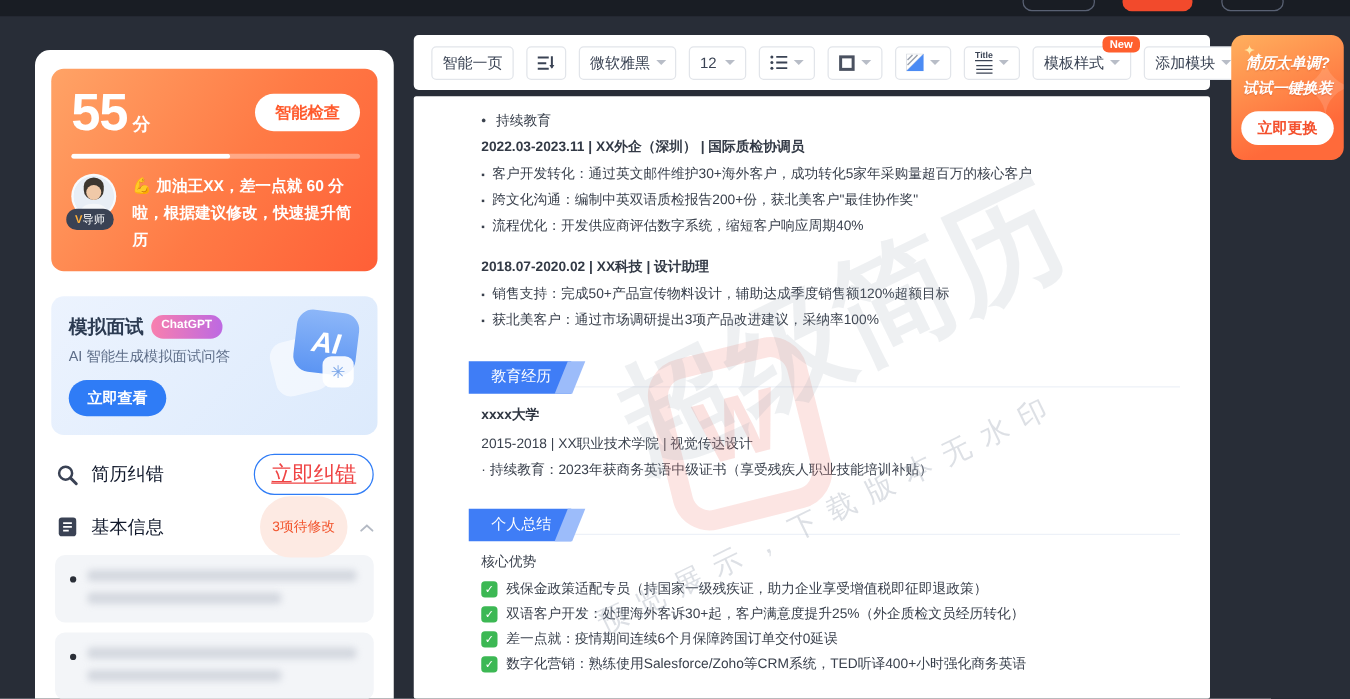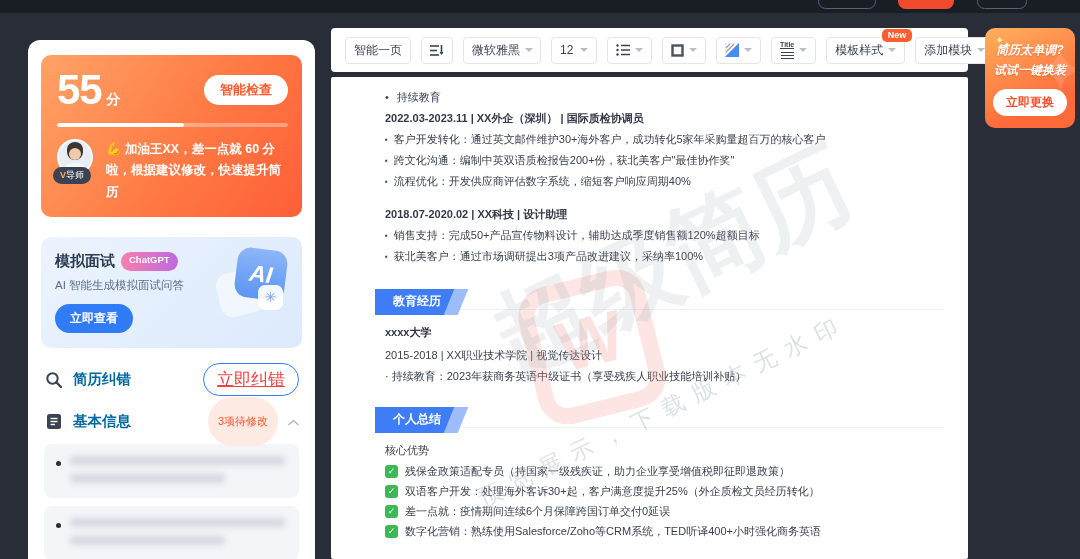--- a/index.html
+++ b/index.html
@@ -52,21 +52,21 @@
     background:linear-gradient(180deg,#8cb6f8,#5c95f3); transform:rotate(7deg);
     display:flex; align-items:center; justify-content:center;
     color:#fff; font-weight:700; font-style:italic; font-size:23px; }
   .ai-mini { position:absolute; left:40px; top:40px; width:25px; height:25px; border-radius:7px;
     background:rgba(255,255,255,0.92); display:flex; align-items:center; justify-content:center;
     color:#7ba6e8; font-size:14px; }
 
   .side-row { display:flex; align-items:center; margin:0 3px 14px 3px; height:28px; }
   .side-icon { width:20px; height:20px; margin-right:9px; flex:0 0 20px;
     display:flex; align-items:center; justify-content:center; }
-  .side-label { font-size:14.5px; font-weight:700; color:#0369a1; flex:1; }
+  .side-label { font-size:14.5px; font-weight:400; color:#0f172a; flex:1; }
   .fix-btn { border:1px solid #2f7cf6; color:#ef4444; background:#fff; border-radius:999px;
     font-size:17px; padding:4px 13px; cursor:pointer;text-decoration:underline; }
   .count-badge { background:#fdeae3; color:#f2552e; font-size:11px; border-radius:999px;
     padding:17px 10px; margin-right:10px; }
   .chev-up { color:#b4bac4; font-size:11px; transform:translateY(1px); }
 
   .sugg-item { background:#f3f5f8; border-radius:8px; padding:12px 14px 12px 12px;
     margin:0 3px 8px 3px; height:54px; display:flex; gap:9px; cursor:pointer; }
   .sugg-dot { width:5px; height:5px; border-radius:50%; background:#2a2f38; margin-top:5px; flex:0 0 5px; }
   .fuzz { flex:1; }
@@ -92,21 +92,21 @@
     border-radius:2px; padding:10px 24px 0 54px; font-size:11px; color:#3a414d; overflow:hidden; }
   .doc-inner { position:relative; z-index:1; line-height:21px; }
   .work-head { display:flex; gap:8px; }
   .work-head .dot { font-size:11px; }
   .meta { font-weight:700; color:#333a46; }
   .jbullet { display:flex; gap:6px; }
   .jbullet .sq { font-size:8px; line-height:21px; }
   .gap12 { height:12px; } .gap14 { height:14px; } .gap16 { height:16px; }
 
   .section-head { border-bottom:1px solid #edf1f8; margin:6px 0 12px 0; position:relative; height:21px; }
-  .banner { position:absolute; left:-10px; top:0; background:#3f7df6; color:#fff; font-weight:700;
+  .banner { position:absolute; left:-10px; top:0; background:#3f7df6; color:#fff; font-weight:400;
     font-size:12px; padding:2px 16px 3px 18px; z-index:1; }
   .banner::after { content:''; position:absolute; right:-6px; top:0; width:14px; height:100%;
     background:#9cbcfa; transform:skewX(-22deg); z-index:-1; }
   .school { font-weight:700; color:#2f3642; margin-bottom:2px; }
   .sumtitle { color:#3a414d; }
   .check-line { display:flex; align-items:flex-start; gap:7px; line-height:20px; }
   .check-ic { width:13px; height:13px; background:#3cb854; border-radius:3px; color:#fff;
     font-size:9px; line-height:13px; text-align:center; margin-top:3.5px; flex:0 0 13px; }
   .check-ic::before { content:'✓'; }
 

